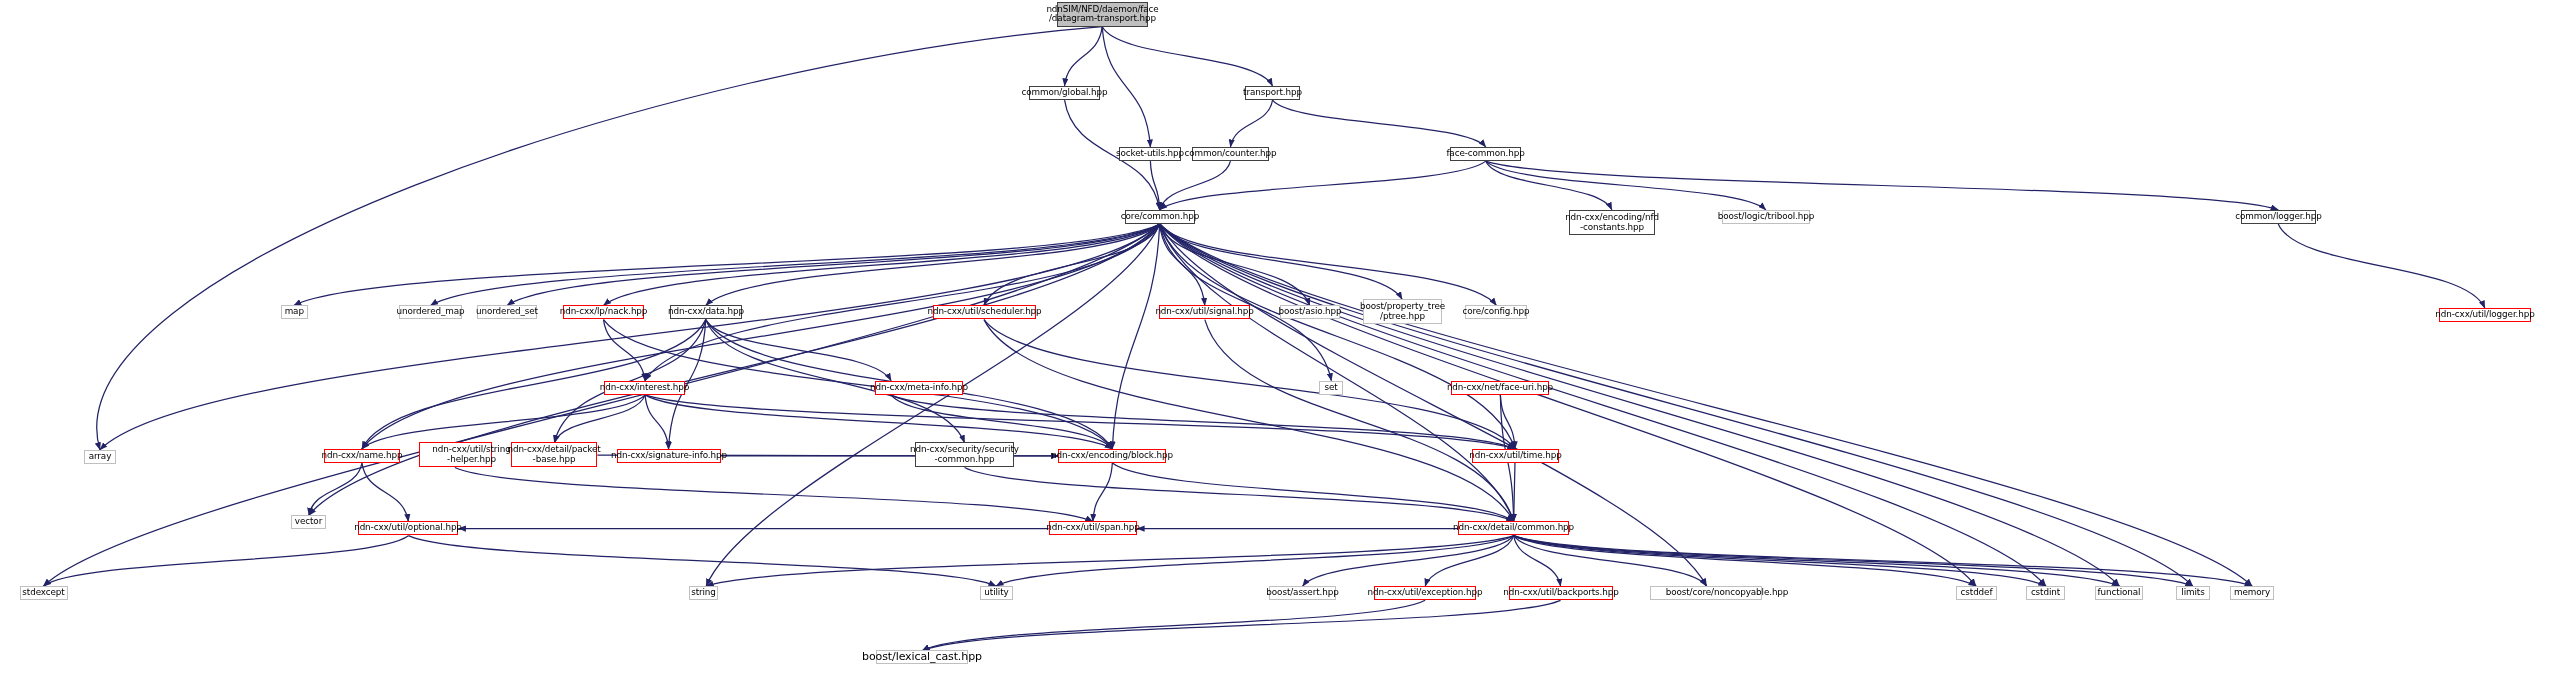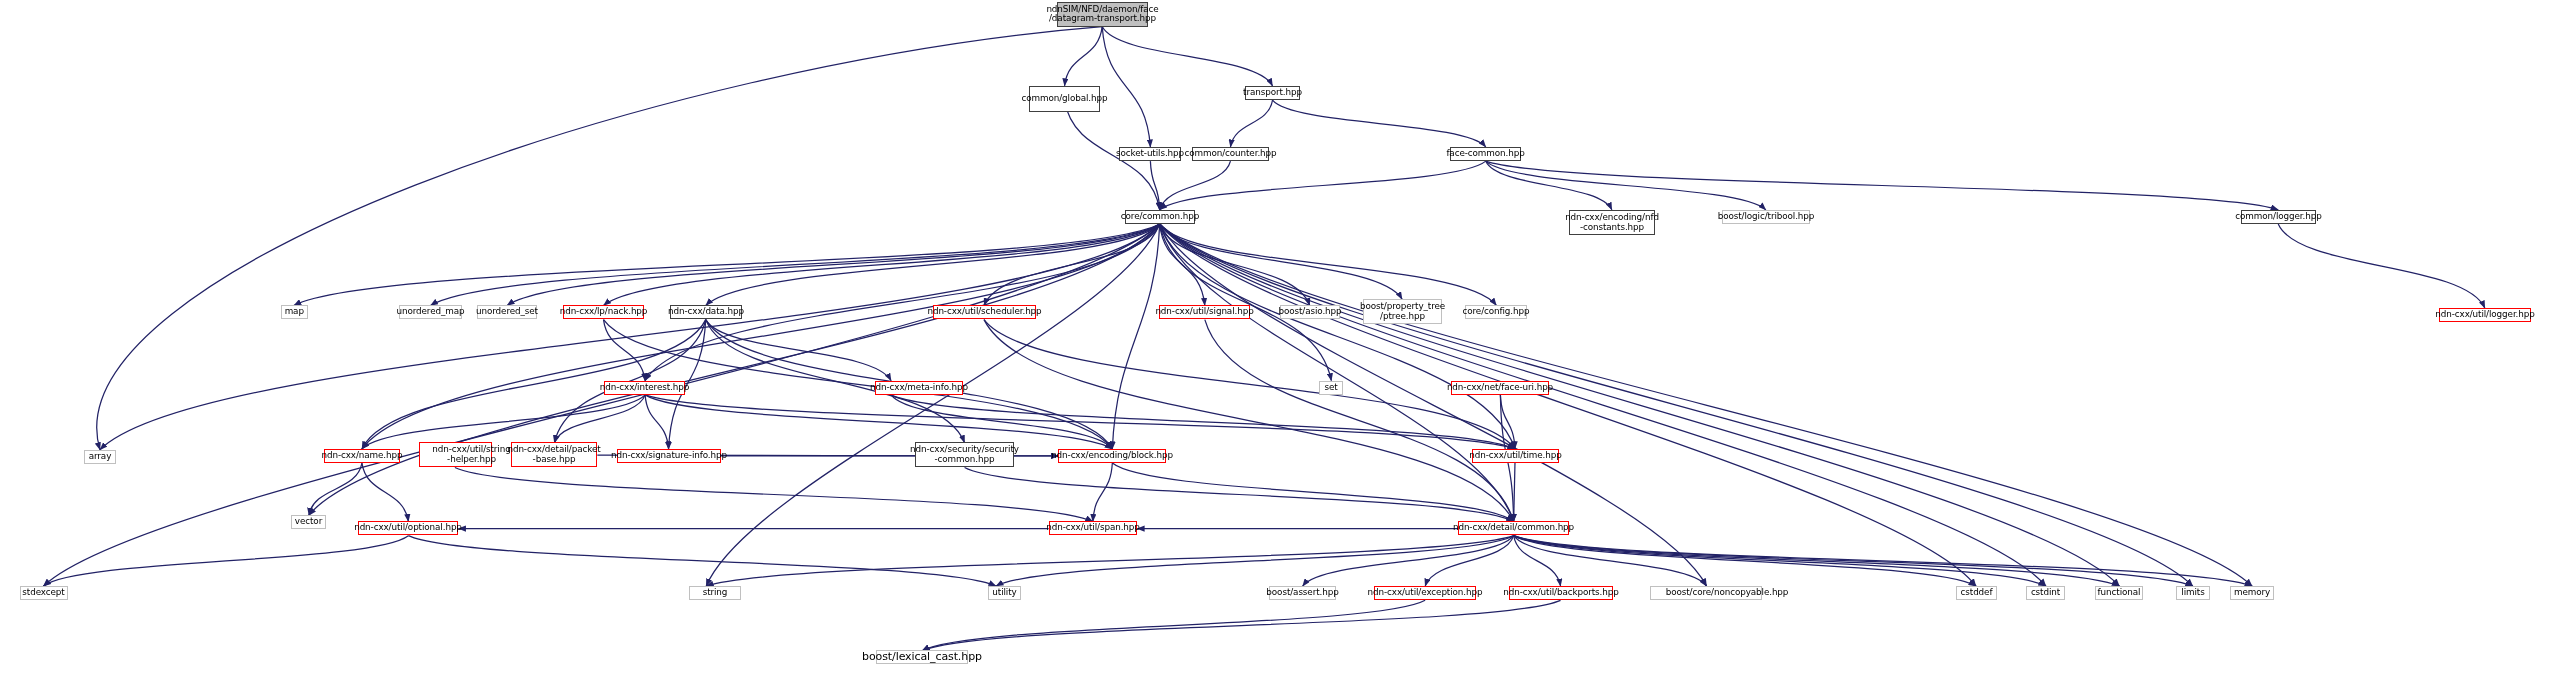--- a/index.html
+++ b/index.html
@@ -115,21 +115,21 @@
       <path d="M 1710.5 605 C 1787.25 636.35 2401.25 630.65 2478 662" fill="none" stroke="#222266" stroke-width="1.4" marker-end="url(#ah)"></path>
       <path d="M 1710.5 605 C 1793.95 636.35 2461.55 630.65 2545 662" fill="none" stroke="#222266" stroke-width="1.4" marker-end="url(#ah)"></path>
       <path d="M 1710.5 605 C 1619.25 636.35 889.25 630.65 798 662" fill="none" stroke="#222266" stroke-width="1.4" marker-end="url(#ah)"></path>
       <path d="M 1710.5 605 C 1652 636.35 1184 630.65 1125.5 662" fill="none" stroke="#222266" stroke-width="1.4" marker-end="url(#ah)"></path>
       <path d="M 1610.5 678 C 1553.65 709.35 1098.85 703.65 1042 735" fill="none" stroke="#222266" stroke-width="1.4" marker-end="url(#ah)"></path>
       <path d="M 1763.5 678 C 1691.35 709.35 1114.15 703.65 1042 735" fill="none" stroke="#222266" stroke-width="1.4" marker-end="url(#ah)"></path>
     </svg>
   <div id="node-layer">
       <div class="node root" style="left: 1057px; top: 1.8px; width: 91px; height: 25px; font-size: 8.8px;">ndnSIM/NFD/daemon/face
 /datagram-transport.hpp</div>
-      <div class="node b" style="left: 1029px; top: 86px; width: 71px; height: 26px; font-size: 8.8px;">common/global.hpp</div>
+      <div class="node b" style="left: 1029px; top: 86px; width: 71px; height: 14px; font-size: 8.8px;">common/global.hpp</div>
       <div class="node b" style="left: 1245px; top: 86px; width: 55px; height: 14px; font-size: 8.8px;">transport.hpp</div>
       <div class="node b" style="left: 1119px; top: 147px; width: 62px; height: 14px; font-size: 8.8px;">socket-utils.hpp</div>
       <div class="node b" style="left: 1192px; top: 147px; width: 77px; height: 14px; font-size: 8.8px; text-align: center;">common/counter.hpp</div>
       <div class="node b" style="left: 1450px; top: 147px; width: 71px; height: 14px; font-size: 8.8px;">face-common.hpp</div>
       <div class="node b" style="left: 1569px; top: 210px; width: 86px; height: 25px; font-size: 8.8px;">ndn-cxx/encoding/nfd
 -constants.hpp</div>
       <div class="node g" style="left: 1722px; top: 210px; width: 88px; height: 14px; font-size: 8.8px;">boost/logic/tribool.hpp</div>
       <div class="node b" style="left: 2241px; top: 210px; width: 75px; height: 14px; font-size: 8.8px;">common/logger.hpp</div>
       <div class="node b" style="left: 1125px; top: 210px; width: 70px; height: 14px; font-size: 8.8px;">core/common.hpp</div>
       <div class="node r" style="left: 2439px; top: 308px; width: 92px; height: 14px; font-size: 8.8px;">ndn-cxx/util/logger.hpp</div>
@@ -157,22 +157,22 @@
       <div class="node b" style="left: 915px; top: 442px; width: 99px; height: 25px; font-size: 8.8px;">ndn-cxx/security/security
 -common.hpp</div>
       <div class="node r" style="left: 1058px; top: 449px; width: 108px; height: 14px; font-size: 8.8px;">ndn-cxx/encoding/block.hpp</div>
       <div class="node r" style="left: 1472px; top: 449px; width: 87px; height: 14px; font-size: 8.8px;">ndn-cxx/util/time.hpp</div>
       <div class="node g" style="left: 84px; top: 450px; width: 32px; height: 14px; font-size: 8.8px;">array</div>
       <div class="node g" style="left: 291px; top: 515px; width: 35px; height: 14px; font-size: 8.8px;">vector</div>
       <div class="node r" style="left: 358px; top: 521px; width: 100px; height: 14px; font-size: 8.8px;">ndn-cxx/util/optional.hpp</div>
       <div class="node r" style="left: 1049px; top: 521px; width: 88px; height: 14px; font-size: 8.8px;">ndn-cxx/util/span.hpp</div>
       <div class="node r" style="left: 1458px; top: 521px; width: 111px; height: 14px; font-size: 8.8px;">ndn-cxx/detail/common.hpp</div>
       <div class="node g" style="left: 19.5px; top: 586px; width: 48px; height: 14px; font-size: 8.8px;">stdexcept</div>
-      <div class="node g" style="left: 689px; top: 586px; width: 52px; height: 14px; font-size: 8.8px;">string</div>
-      <div class="node g" style="left: 980px; top: 586px; width: 33px; height: 14px; font-size: 8.8px; margin-left: 8px;">utility</div>
+      <div class="node g" style="left: 689px; top: 586px; width: 29px; height: 14px; font-size: 8.8px;">string</div>
+      <div class="node g" style="left: 980px; top: 586px; width: 33px; height: 14px; font-size: 8.8px;">utility</div>
       <div class="node g" style="left: 1269px; top: 586px; width: 67px; height: 14px; font-size: 8.8px;">boost/assert.hpp</div>
       <div class="node r" style="left: 1374px; top: 586px; width: 102px; height: 14px; font-size: 8.8px;">ndn-cxx/util/exception.hpp</div>
       <div class="node r" style="left: 1509px; top: 586px; width: 104px; height: 14px; font-size: 8.8px;">ndn-cxx/util/backports.hpp</div>
       <div class="node g" style="left: 1650px; top: 586px; width: 112px; height: 14px; font-size: 8.8px; padding-left: 42px;">boost/core/noncopyable.hpp</div>
       <div class="node g" style="left: 1956px; top: 586px; width: 41px; height: 14px; font-size: 8.8px;">cstddef</div>
       <div class="node g" style="left: 2026px; top: 586px; width: 39px; height: 14px; font-size: 8.8px;">cstdint</div>
       <div class="node g" style="left: 2095px; top: 586px; width: 48px; height: 14px; font-size: 8.8px;">functional</div>
       <div class="node g" style="left: 2176px; top: 586px; width: 34px; height: 14px; font-size: 8.8px;">limits</div>
       <div class="node g" style="left: 2230px; top: 586px; width: 44px; height: 14px; font-size: 8.8px;">memory</div>
       <div class="node g" style="left: 876px; top: 650px; width: 92px; height: 14px; font-size: 11px;">boost/lexical_cast.hpp</div>

